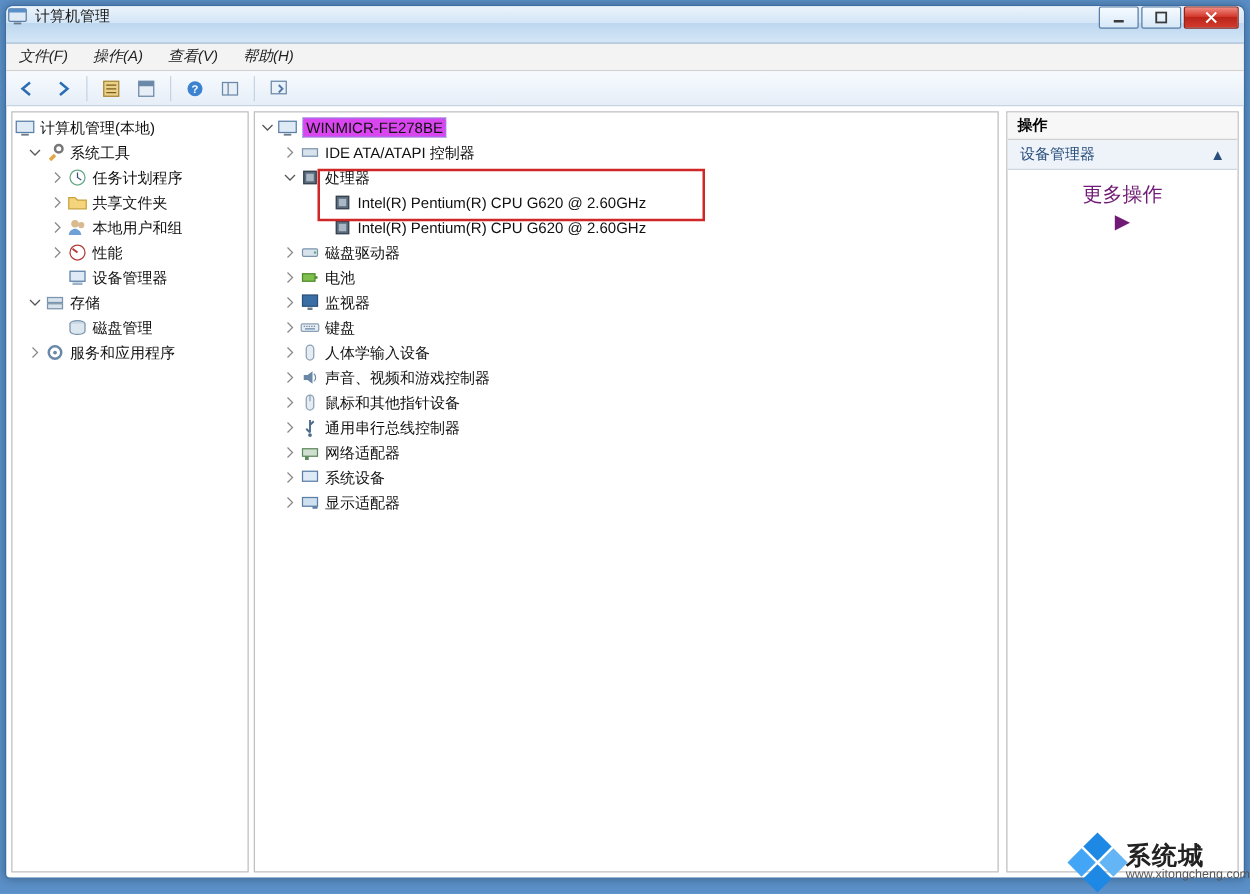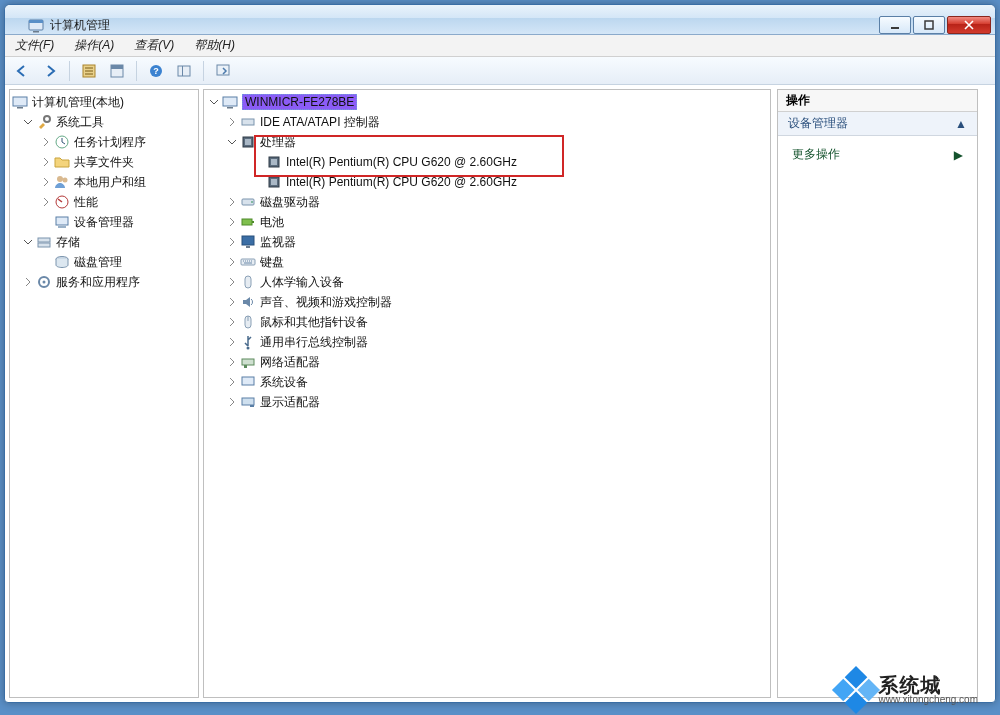--- a/index.html
+++ b/index.html
@@ -3,21 +3,21 @@
 <meta charset="utf-8">
 <style>
   * { box-sizing: border-box; }
   html, body { margin: 0; padding: 0; font-family: "Microsoft YaHei", "Segoe UI", Tahoma, sans-serif; font-size: 12px; background: #5a8fc7; }
   body { width: 1000px; height: 715px; position: relative; overflow: hidden; }
 
   
   .window { position: absolute; left: 4px; top: 4px; right: 4px; bottom: 12px; background: #fff; border: 1px solid #3a6ea5; border-radius: 6px 6px 4px 4px; box-shadow: 0 0 8px rgba(0,0,0,.3); display: flex; flex-direction: column; overflow: hidden; }
 
   
-  .titlebar { height: 30px; background: linear-gradient(#eaf3fb, #d4e6f7 45%, #bcd7ef 46%, #d4e6f7); display: flex; align-items: flex-end; padding: 0 2px 0 23px; border-bottom: 1px solid #8baacb; }
+  .titlebar { height: 30px; background: linear-gradient(#eaf3fb, #d4e6f7 45%, #bcd7ef 46%, #d4e6f7); display: flex; align-items: flex-start; padding: 0 2px 0 1px; border-bottom: 1px solid #8baacb; }
   .titlebar .app-icon { width:16px; height:16px; margin-right:6px; display:inline-flex; align-items:center; justify-content:center; }
   .titlebar .title { font-size: 12px; color:#1a1a1a; }
   .titlebar .spacer { flex:1; }
   .winbtn-group { display:flex; gap:2px; margin-right:2px; }
   .winbtn { width:32px; height:18px; border:1px solid #5a7fa6; border-radius:2px; display:flex; align-items:center; justify-content:center; background:linear-gradient(#f6fbff,#d7e8f8); cursor:pointer; }
   .winbtn.close { width:44px; background:linear-gradient(#f28b82,#d33a2c 45%,#b82318 46%,#d33a2c); border-color:#8a261d; color:#fff; }
   .winbtn svg { display:block; }
 
   
   .menubar { height:22px; background:#f3f3f3; border-bottom:1px solid #d0d0d0; display:flex; align-items:center; padding:0 6px; gap:12px; }
@@ -26,43 +26,43 @@
   
   .toolbar { height:28px; background:linear-gradient(#f7fbff,#e6eef7); border-bottom:1px solid #c6d3e1; display:flex; align-items:center; padding:0 6px; gap:6px; }
   .toolbar .tbtn { width:22px; height:22px; border:1px solid transparent; border-radius:3px; display:flex; align-items:center; justify-content:center; cursor:pointer; }
   .toolbar .sep { width:1px; height:20px; background:#c6d3e1; margin:0 2px; }
 
   
   .content { flex:1; display:flex; min-height:0; }
   .pane { background:#fff; border:1px solid #bfbfbf; margin:4px 2px 4px 4px; overflow:auto; }
   .pane.left { width:190px; }
   .pane.center { flex:1; margin-left:2px; margin-right:2px; }
-  .pane.right { width:201px; margin-right:17px; display:flex; flex-direction:column; padding:0; }
+  .pane.right { width:186px; margin-right:4px; display:flex; flex-direction:column; padding:0; }
 
   
   .tree { padding:2px 0; }
   .tree-row { display:flex; align-items:center; height:20px; white-space:nowrap; cursor:default; padding-right:6px; }
-  .tree-row.selected > .label { background:#8b5cf6; border:1px dotted #6ea2d8; padding:0 2px; }
+  .tree-row.selected > .label { background:#d946ef; border:1px dotted #6ea2d8; padding:0 2px; }
   .tree-row .expander { width:12px; height:12px; display:flex; align-items:center; justify-content:center; margin-right:2px; cursor:pointer; }
   .tree-row .expander svg { display:block; }
   .tree-row .no-expander { width:14px; }
   .tree-row .icon { width:16px; height:16px; margin-right:4px; display:flex; align-items:center; justify-content:center; }
   .tree-row .label { font-size:12px; color:#111; }
 
   
   .actions-header { height:22px; background:#f7f7f7; border-bottom:1px solid #d0d0d0; display:flex; align-items:center; padding:0 8px; font-weight:bold; font-size:12px; }
   .actions-sub { background:#eef3fa; border-bottom:1px solid #d0d7e0; height:24px; display:flex; align-items:center; justify-content:space-between; padding:0 10px; font-size:12px; color:#2a4f7c; }
   .actions-body { padding:6px 14px; }
-  .actions-body .actlink { display:flex; align-items:center; justify-content:space-between; font-size:12px; color:#14532d; padding:4px 0; cursor:pointer; }
+  .actions-body .actlink { display:flex; align-items:center; justify-content:space-between; font-size:16px; color:#701a75; padding:4px 0; cursor:pointer;flex-direction:column; }
 
   
   .hl-box { position:absolute; border:2px solid #d02626; pointer-events:none; }
 
   
-  .watermark { position:absolute; right:22px; bottom:8px; display:flex; align-items:center; gap:6px; font-family:"Segoe UI",Arial;justify-content:flex-end; }
+  .watermark { position:absolute; right:0; bottom:8px; display:flex; align-items:center; gap:6px; font-family:"Segoe UI",Arial;justify-content:flex-end; }
   .watermark .wm-icon { width:34px; height:34px; transform:rotate(45deg); display:grid; grid-template-columns:1fr 1fr; grid-template-rows:1fr 1fr; gap:2px; }
   .watermark .wm-icon div { background:#1e88e5; }
   .watermark .wm-icon div:nth-child(2){background:#64b5f6;}
   .watermark .wm-icon div:nth-child(3){background:#42a5f5;}
   .watermark .wm-text { display:flex; flex-direction:column; line-height:1; }
   .watermark .wm-text .big { font-size:20px; font-weight:bold; color:#222; letter-spacing:1px;}
   .watermark .wm-text .sm { font-size:10px; color:#555; }
 
   
   .ico { width:16px; height:16px; }

